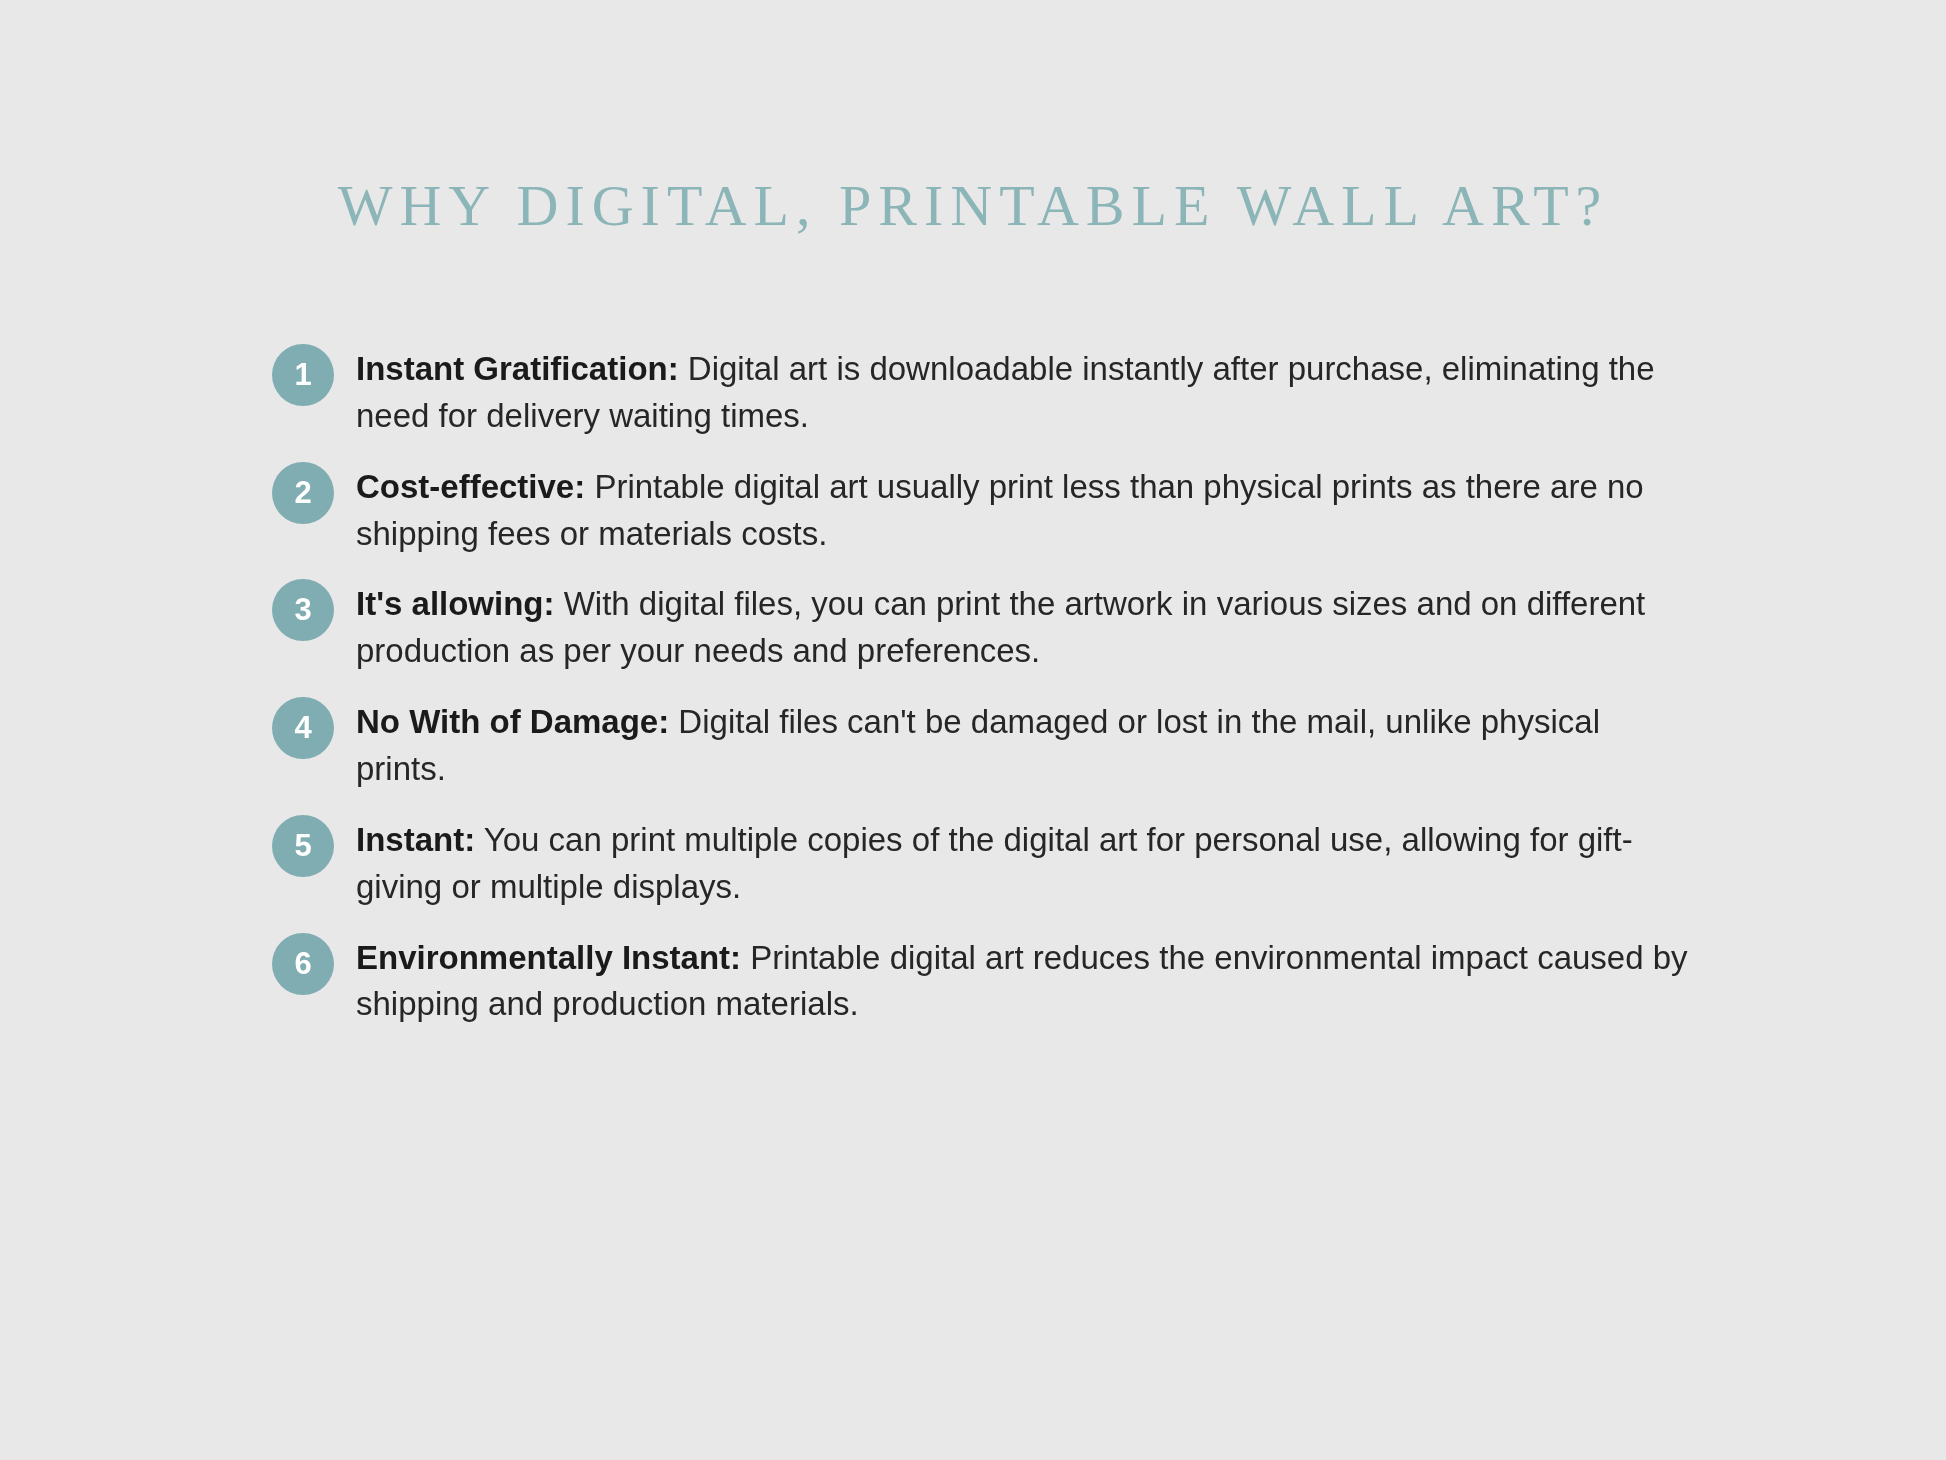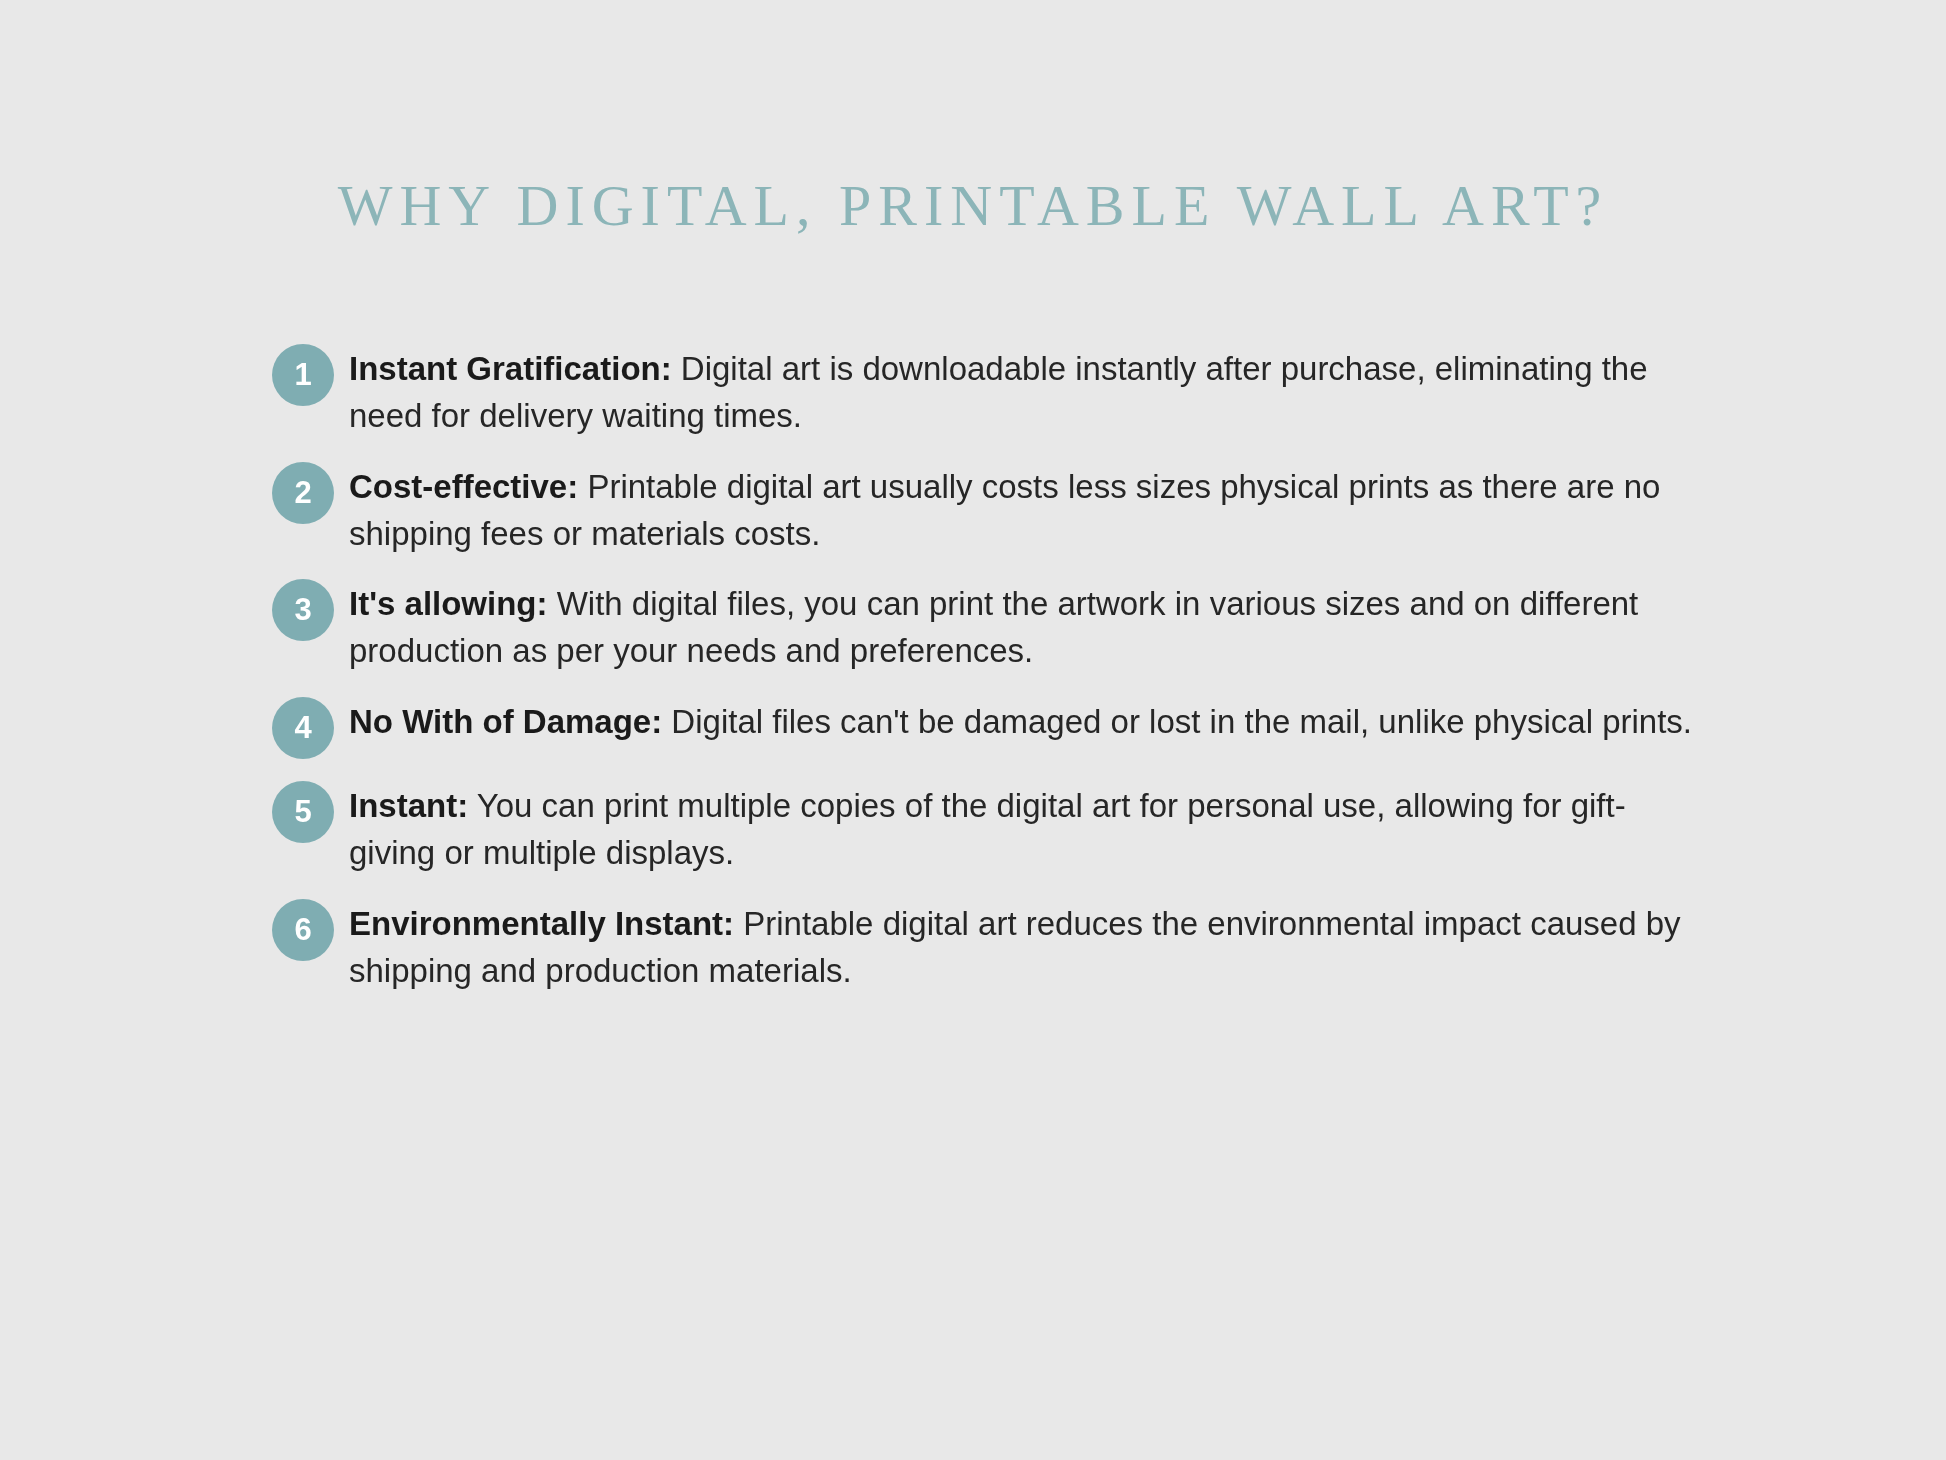--- a/index.html
+++ b/index.html
@@ -54,21 +54,21 @@
     color: #ffffff;
     font-size: 31px;
     font-weight: 700;
     display: flex;
     align-items: center;
     justify-content: center;
     margin-top: 4px;
     font-family: "Liberation Sans", sans-serif;
   }
   .text {
-    margin-left: 15px;
+    margin-left: 22px;
     font-size: 33px;
     line-height: 1.42;
     color: #262626;
     font-family: "Liberation Sans", sans-serif;
     padding-top: 6px;
   }
   .text .lead {
     font-weight: 700;
     color: #1a1a1a;
   }
@@ -82,21 +82,21 @@
 
   <div class="list">
 
     <div class="item">
       <div class="badge">1</div>
       <div class="text"><span class="lead">Instant Gratification:</span><span> Digital art is downloadable instantly after purchase, eliminating the need for delivery waiting times.</span></div>
     </div>
 
     <div class="item">
       <div class="badge">2</div>
-      <div class="text"><span class="lead">Cost-effective:</span><span> Printable digital art usually costs less sizes physical prints as there are no shipping fees or materials costs.</span></div>
+      <div class="text"><span class="lead">Cost-effective:</span><span> Printable digital art usually print less than physical prints as there are no shipping fees or materials costs.</span></div>
     </div>
 
     <div class="item">
       <div class="badge">3</div>
       <div class="text"><span class="lead">It's allowing:</span><span> With digital files, you can print the artwork in various sizes and on different production as per your needs and preferences.</span></div>
     </div>
 
     <div class="item">
       <div class="badge">4</div>
       <div class="text"><span class="lead">No With of Damage:</span><span> Digital files can't be damaged or lost in the mail, unlike physical prints.</span></div>

